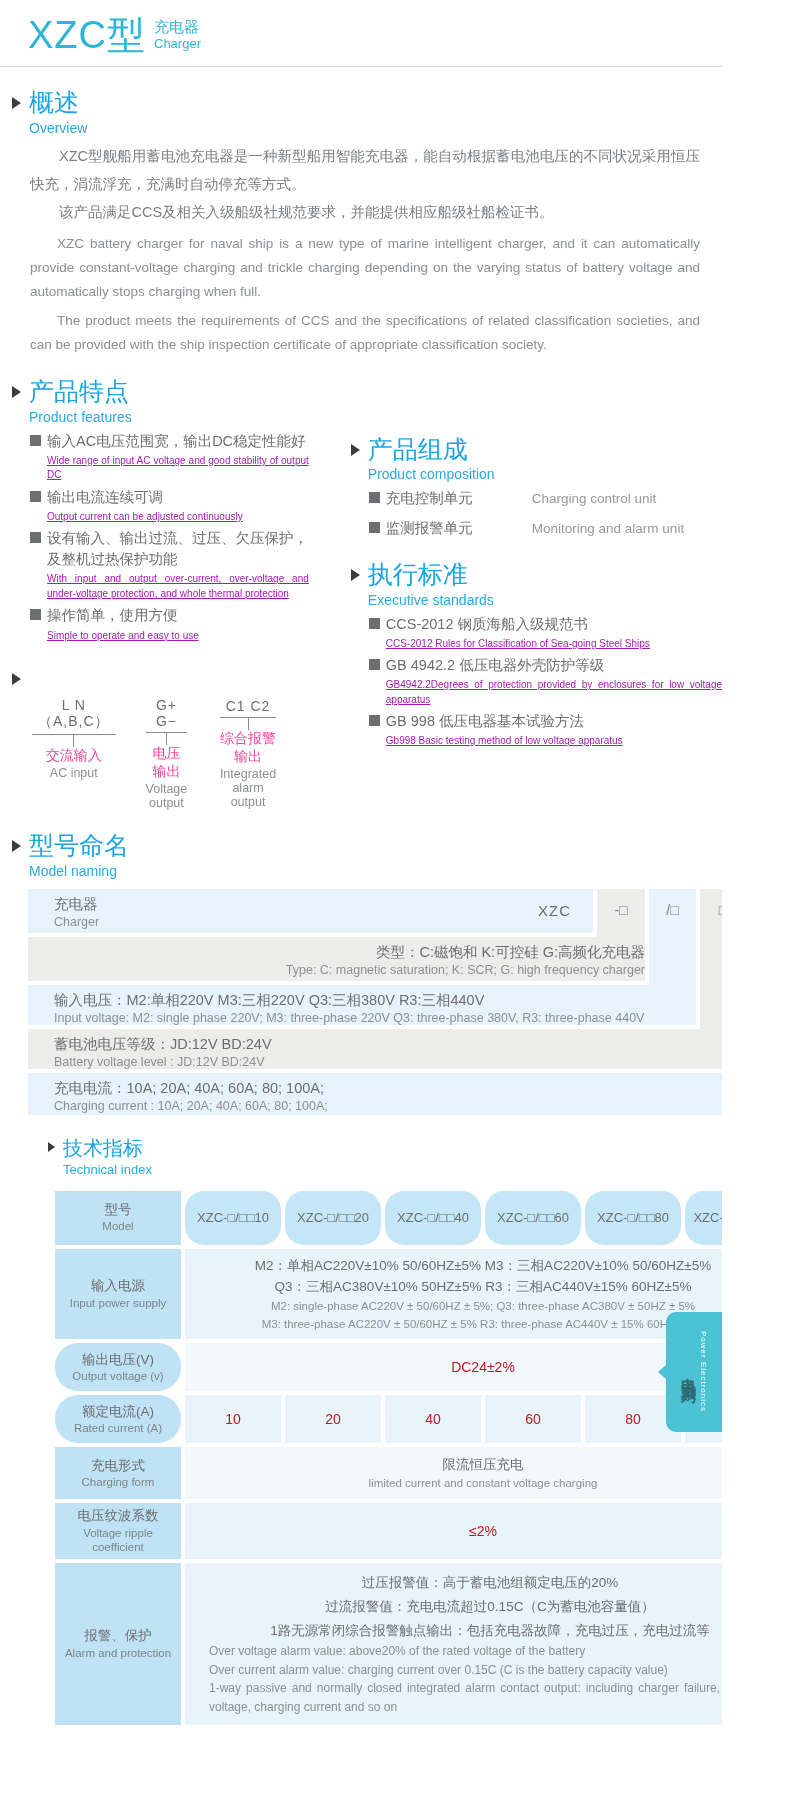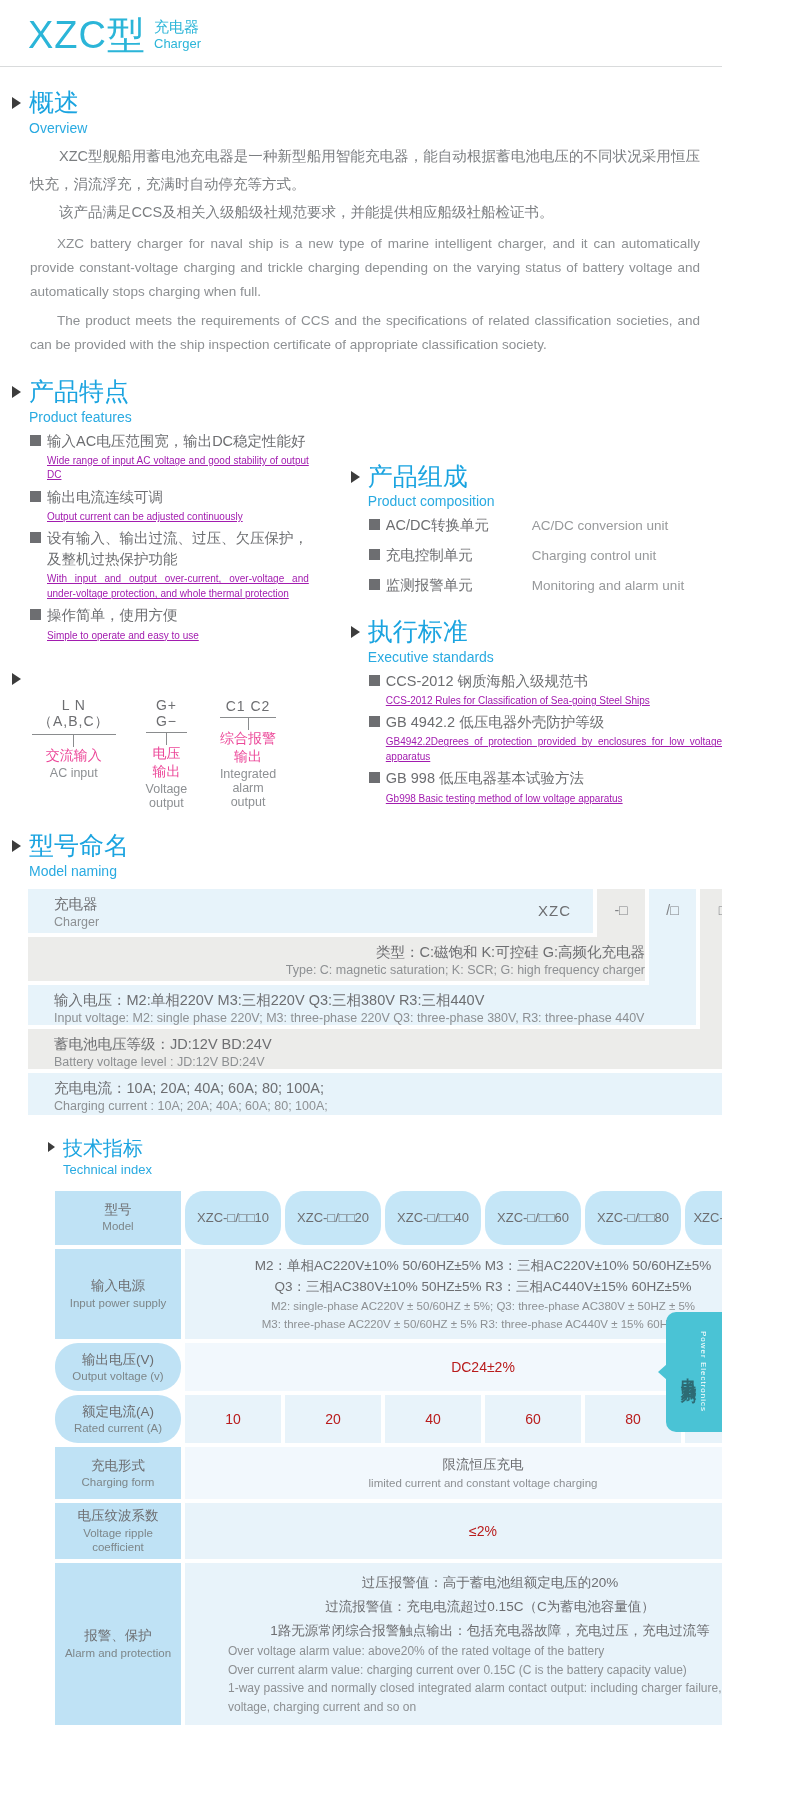--- a/index.html
+++ b/index.html
@@ -22,21 +22,21 @@
   .sec-titles .en{font-size:14px;color:#29aae1;margin-top:3px;}
   .sec-head.compact .sec-titles .cn{font-size:20px;}
   .sec-head.compact .sec-titles .en{font-size:13px;}
 
   
   .overview p{margin:0 22px 0 30px;text-align:justify;}
   .p-cn{font-size:14.5px;color:#7b7e81;line-height:1.95;text-indent:2em;}
   .p-en{font-size:13.5px;color:#8d9093;line-height:1.75;text-indent:2em;margin-top:6px !important;}
 
   
-  .cols{display:flex;align-items:flex-end;}
+  .cols{display:flex;align-items:center;}
   .col-left{width:332px;margin-left:0;}
   .col-right{width:412px;margin-left:30px;}
 
   .blist{margin:4px 0 0 30px;}
   .bitem{margin-bottom:4px;}
   .bline{display:flex;align-items:flex-start;}
   .sq{flex:0 0 auto;width:11px;height:11px;background:#6d6e71;margin:4px 6px 0 0;}
   .b-cn{font-size:14.5px;color:#6d6e71;line-height:1.45;}
   .b-en{font-size:10px;color:#a21caf;line-height:1.45;margin:2px 0 4px 17px;text-align:justify;text-decoration:underline;}
   .inline-item{display:flex;align-items:baseline;margin-bottom:9px;}
@@ -79,21 +79,21 @@
   td.lab .lcn{font-size:13.5px;color:#6d6e71;line-height:1.35;}
   td.lab .len{font-size:11.5px;color:#7d8689;line-height:1.3;}
   td.hcell{background:#c5e6f7;font-size:13px;color:#6d6e71;height:44px;padding:0 1px;border-radius:19px;}
   td.cA{background:#e8f3fa;}
   td.cB{background:#f2f8fd;}
   .v-cn{font-size:14px;color:#6d6e71;line-height:1.5;}
   .v-en{font-size:12px;color:#8d9093;line-height:1.45;}
   td.val{font-size:14px;color:#b91c1c;}
   td.leftblock{text-align:left;padding:8px 10px 8px 24px;}
   td.leftblock .v-cn{font-size:13.5px;line-height:1.75;}
-  td.leftblock .v-en{font-size:12px;line-height:1.55;text-align:justify;margin-left:19px;}
+  td.leftblock .v-en{font-size:12px;line-height:1.55;text-align:justify;}
   td.centerblock{padding:6px 8px;}
   td.centerblock .v-cn{font-size:13.5px;line-height:1.6;}
   td.centerblock .v-en{font-size:11.5px;line-height:1.55;}
   .h40{height:40px;border-radius:23px;} .h44{height:44px;} .h46{height:46px;}
 
   
   .side-tab{position:absolute;right:0;top:1312px;width:56px;height:120px;background:#4ac3d5;border-radius:10px 0 0 10px;display:flex;justify-content:center;align-items:center;}
   .side-tab:before{content:"";position:absolute;left:-8px;top:50%;margin-top:-8px;width:0;height:0;border-right:9px solid #4ac3d5;border-top:8px solid transparent;border-bottom:8px solid transparent;}
   .tab-cn{writing-mode:vertical-rl;font-size:15px;font-weight:bold;color:#2e6b74;letter-spacing:2px;line-height:1;}
   .tab-en{writing-mode:vertical-rl;font-size:8px;color:#ffffff;letter-spacing:1px;margin-left:2px;line-height:1;}
@@ -200,25 +200,20 @@
 
       <div>
         <div class="sec-head">
           <span class="tri"></span>
           <span class="sec-titles">
             <div class="cn">产品组成</div>
             <div class="en">Product composition</div>
           </span>
         </div>
         <div class="blist">
-          <div class="inline-item">
-            <span class="sq"></span>
-            <span class="b-cn">AC/DC转换单元</span>
-            <span class="b-en2">AC/DC conversion unit</span>
-          </div>
           <div class="inline-item">
             <span class="sq"></span>
             <span class="b-cn">充电控制单元</span>
             <span class="b-en2">Charging control unit</span>
           </div>
           <div class="inline-item">
             <span class="sq"></span>
             <span class="b-cn">监测报警单元</span>
             <span class="b-en2">Monitoring and alarm unit</span>
           </div>

